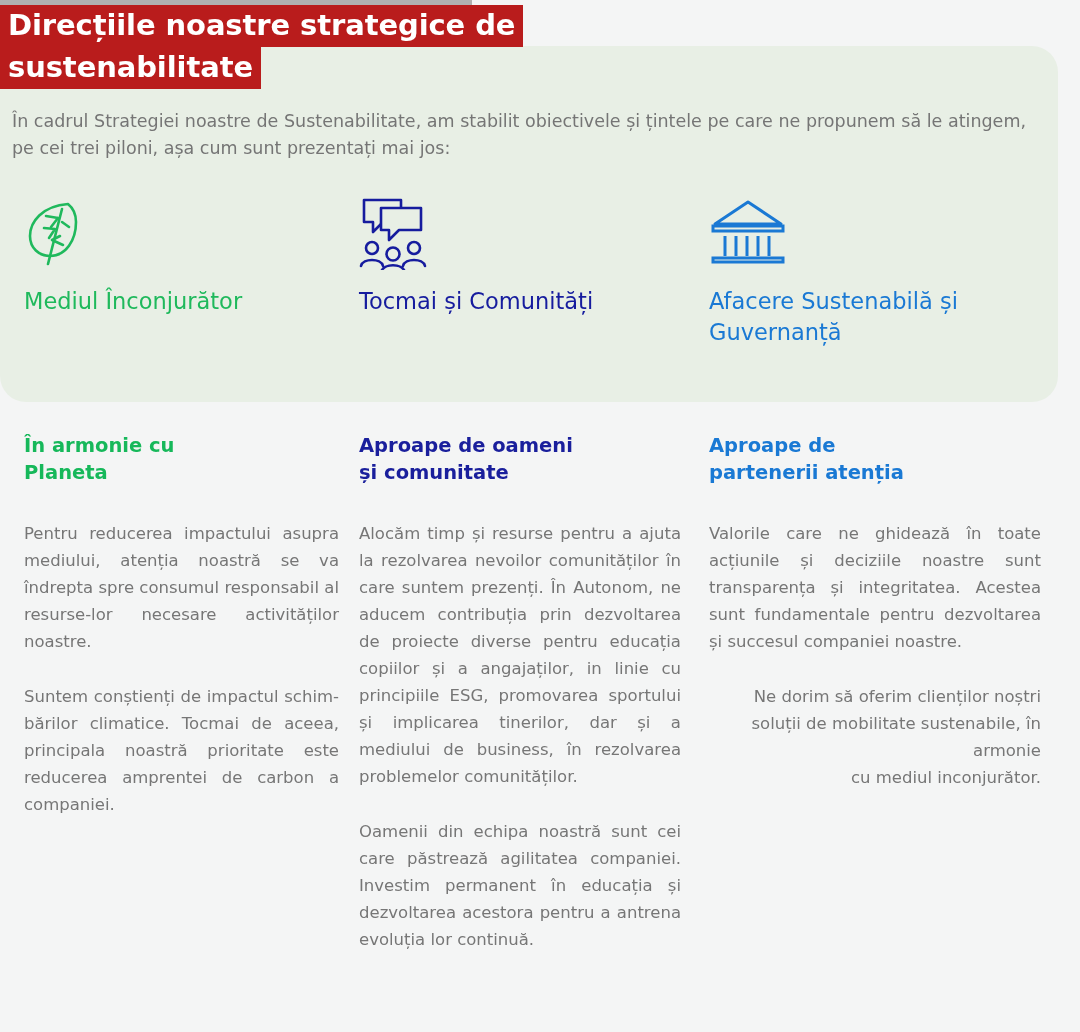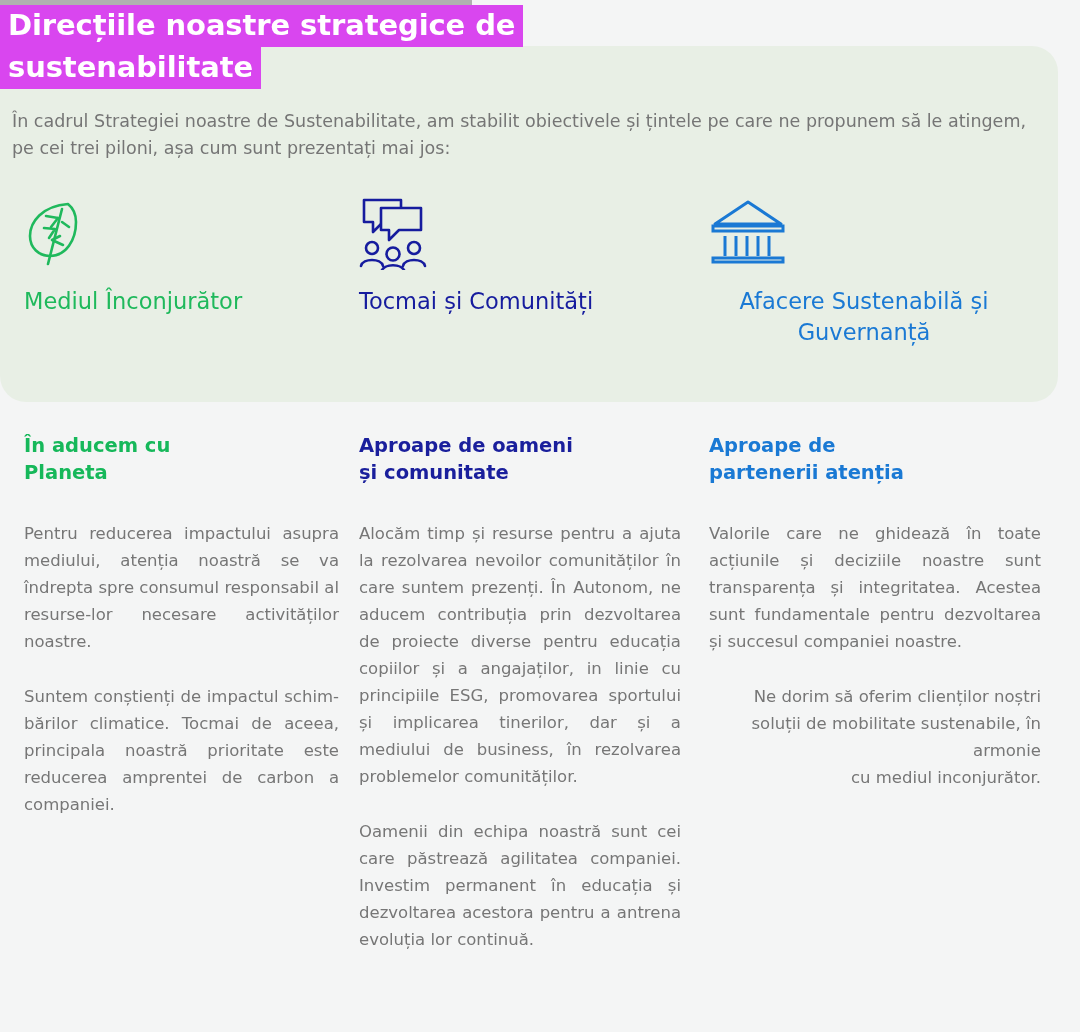--- a/index.html
+++ b/index.html
@@ -36,21 +36,21 @@
 
   
   .title-wrap {
     position: absolute;
     top: 5px; left: 0;
     width: 620px;
     z-index: 5;
   }
   .title-line {
     display: table;
-    background: #d946ef;
+    background: #b91c1c;
     color: #ffffff;
     font-weight: bold;
     font-size: 29px;
     line-height: 41px;
     padding: 0px 8px 1px 8px;
     white-space: nowrap;
     letter-spacing: -0.1px;
   }
 
   
@@ -84,21 +84,21 @@
     display: block;
   }
   .pillar-label {
     margin-top: 16px;
     font-size: 22.5px;
     line-height: 31px;
     font-weight: 400;
   }
   .lbl-green { color: #1fb95c; }
   .lbl-navy  { color: #161c9e; }
-  .lbl-blue  { color: #1a79d4; text-align: center; }
+  .lbl-blue  { color: #1a79d4; }
 
   
   .columns {
     position: absolute;
     top: 432px; left: 0;
     width: 1080px;
   }
   .col {
     position: absolute;
     top: 0;
@@ -191,21 +191,21 @@
         <rect x="4" y="62" width="70" height="4" stroke="#1a79d4" stroke-width="3" fill="none"></rect>
       </svg>
     </div>
     <div class="pillar-label lbl-blue">Afacere Sustenabilă și Guvernanță</div>
   </div>
 </div>
 
 <div class="columns">
 
   <div class="col col-1">
-    <div class="col-head head-green">În aducem cu
+    <div class="col-head head-green">În armonie cu
 Planeta</div>
     <div class="col-body">
       <p>Pentru reducerea impactului asupra mediului, atenția noastră se va îndrepta spre consumul responsabil al resurse-lor necesare activităților noastre.</p>
       <p>Suntem conștienți de impactul schim-bărilor climatice. Tocmai de aceea, principala noastră prioritate este reducerea amprentei de carbon a companiei.</p>
     </div>
   </div>
 
   <div class="col col-2">
     <div class="col-head head-navy">Aproape de oameni
 și comunitate</div>

